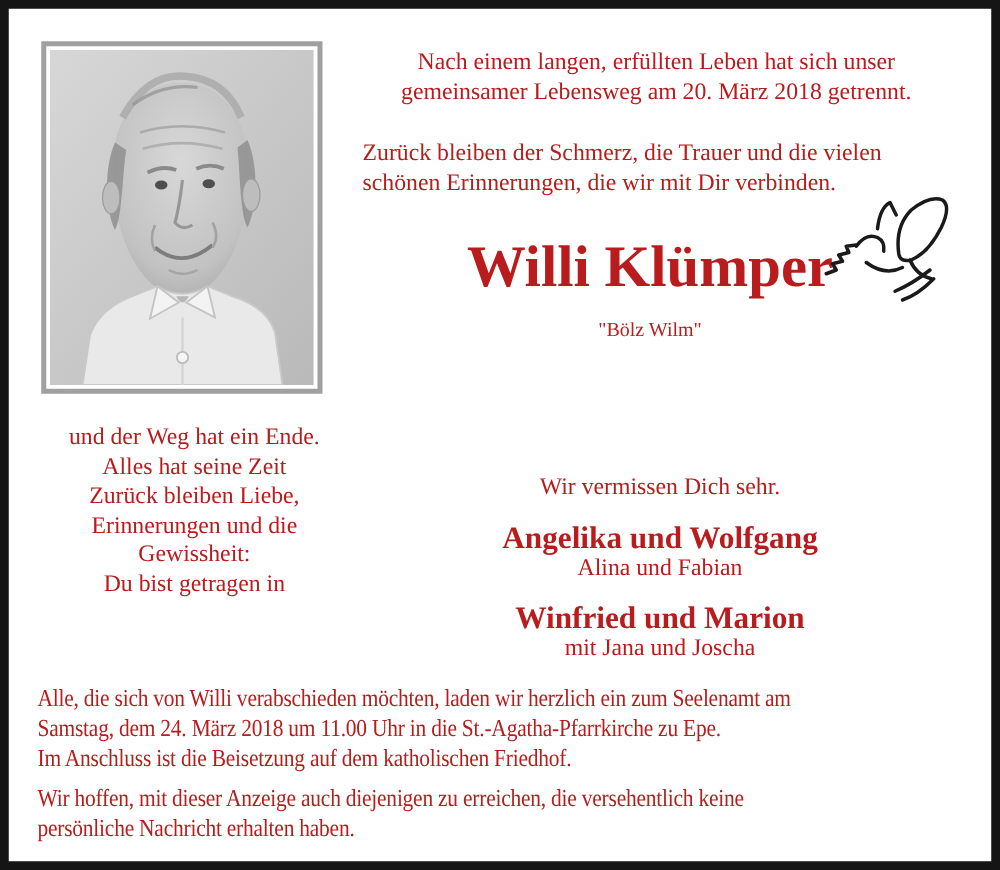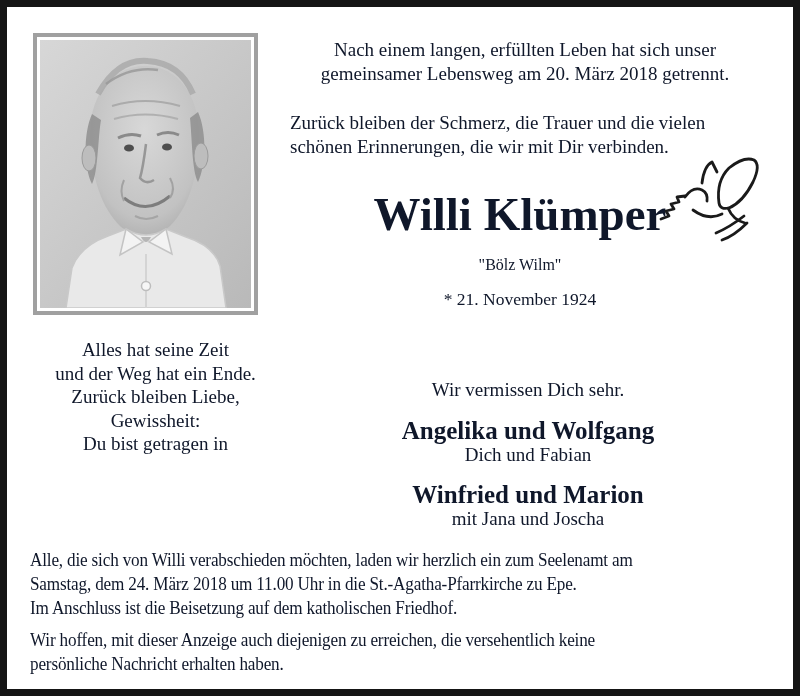--- a/index.html
+++ b/index.html
@@ -5,21 +5,21 @@
 <style>
   html,body {margin:0; padding:0; background:#ffffff;}
   .frame {
     position: relative;
     width: 800px; height: 696px;
     box-sizing: border-box;
     border: 7px solid #151515;
     background: #ffffff;
     overflow: hidden;
     font-family: "Liberation Serif", "DejaVu Serif", serif;
-    color: #0f172a;
+    color: #b91c1c;
   }
   .preline { white-space: pre-line; }
 
   .photo-frame {
     position: absolute; left: 26px; top: 26px;
     width: 225px; height: 282px;
     box-sizing: border-box;
     border: 4px solid #a0a0a0;
     padding: 3px;
     background: #ffffff;
@@ -147,34 +147,34 @@
       <path d="M44,30 Q46,13 54,9 L59,19"></path>
       <path d="M61,50 Q58,28 71,15 Q86,3 96,7 Q103,12 95,29 Q85,49 71,55 Q62,57 61,50 Z"></path>
       <path d="M35,57 Q50,68 64,61"></path>
       <path d="M70,55 Q75,67 87,70"></path>
       <path d="M58,80 Q72,74 86,63"></path>
       <path d="M64,87 Q76,83 89,70"></path>
     </g>
   </svg>
 
   <div class="nickname">"Bölz Wilm"</div>
-  <div class="birth-date">* 21. November 1924</div>
 
   <div class="poem">
+    <div>und der Weg hat ein Ende.</div>
     <div>Alles hat seine Zeit</div>
-    <div>und der Weg hat ein Ende.</div>
     <div>Zurück bleiben Liebe,</div>
+    <div>Erinnerungen und die</div>
     <div>Gewissheit:</div>
     <div>Du bist getragen in</div>
   </div>
 
   <div class="farewell">
     <p class="missing">Wir vermissen Dich sehr.</p>
     <p class="mourner-names">Angelika und Wolfgang</p>
-    <p class="mourner-sub">Dich und Fabian</p>
+    <p class="mourner-sub">Alina und Fabian</p>
     <p class="mourner-names">Winfried und Marion</p>
     <p class="mourner-sub">mit Jana und Joscha</p>
   </div>
 
   <div class="invitation preline">Alle, die sich von Willi verabschieden möchten, laden wir herzlich ein zum Seelenamt am
 Samstag, dem 24. März 2018 um 11.00 Uhr in die St.-Agatha-Pfarrkirche zu Epe.
 Im Anschluss ist die Beisetzung auf dem katholischen Friedhof.</div>
   <div class="closing preline">Wir hoffen, mit dieser Anzeige auch diejenigen zu erreichen, die versehentlich keine
 persönliche Nachricht erhalten haben.</div>
 

